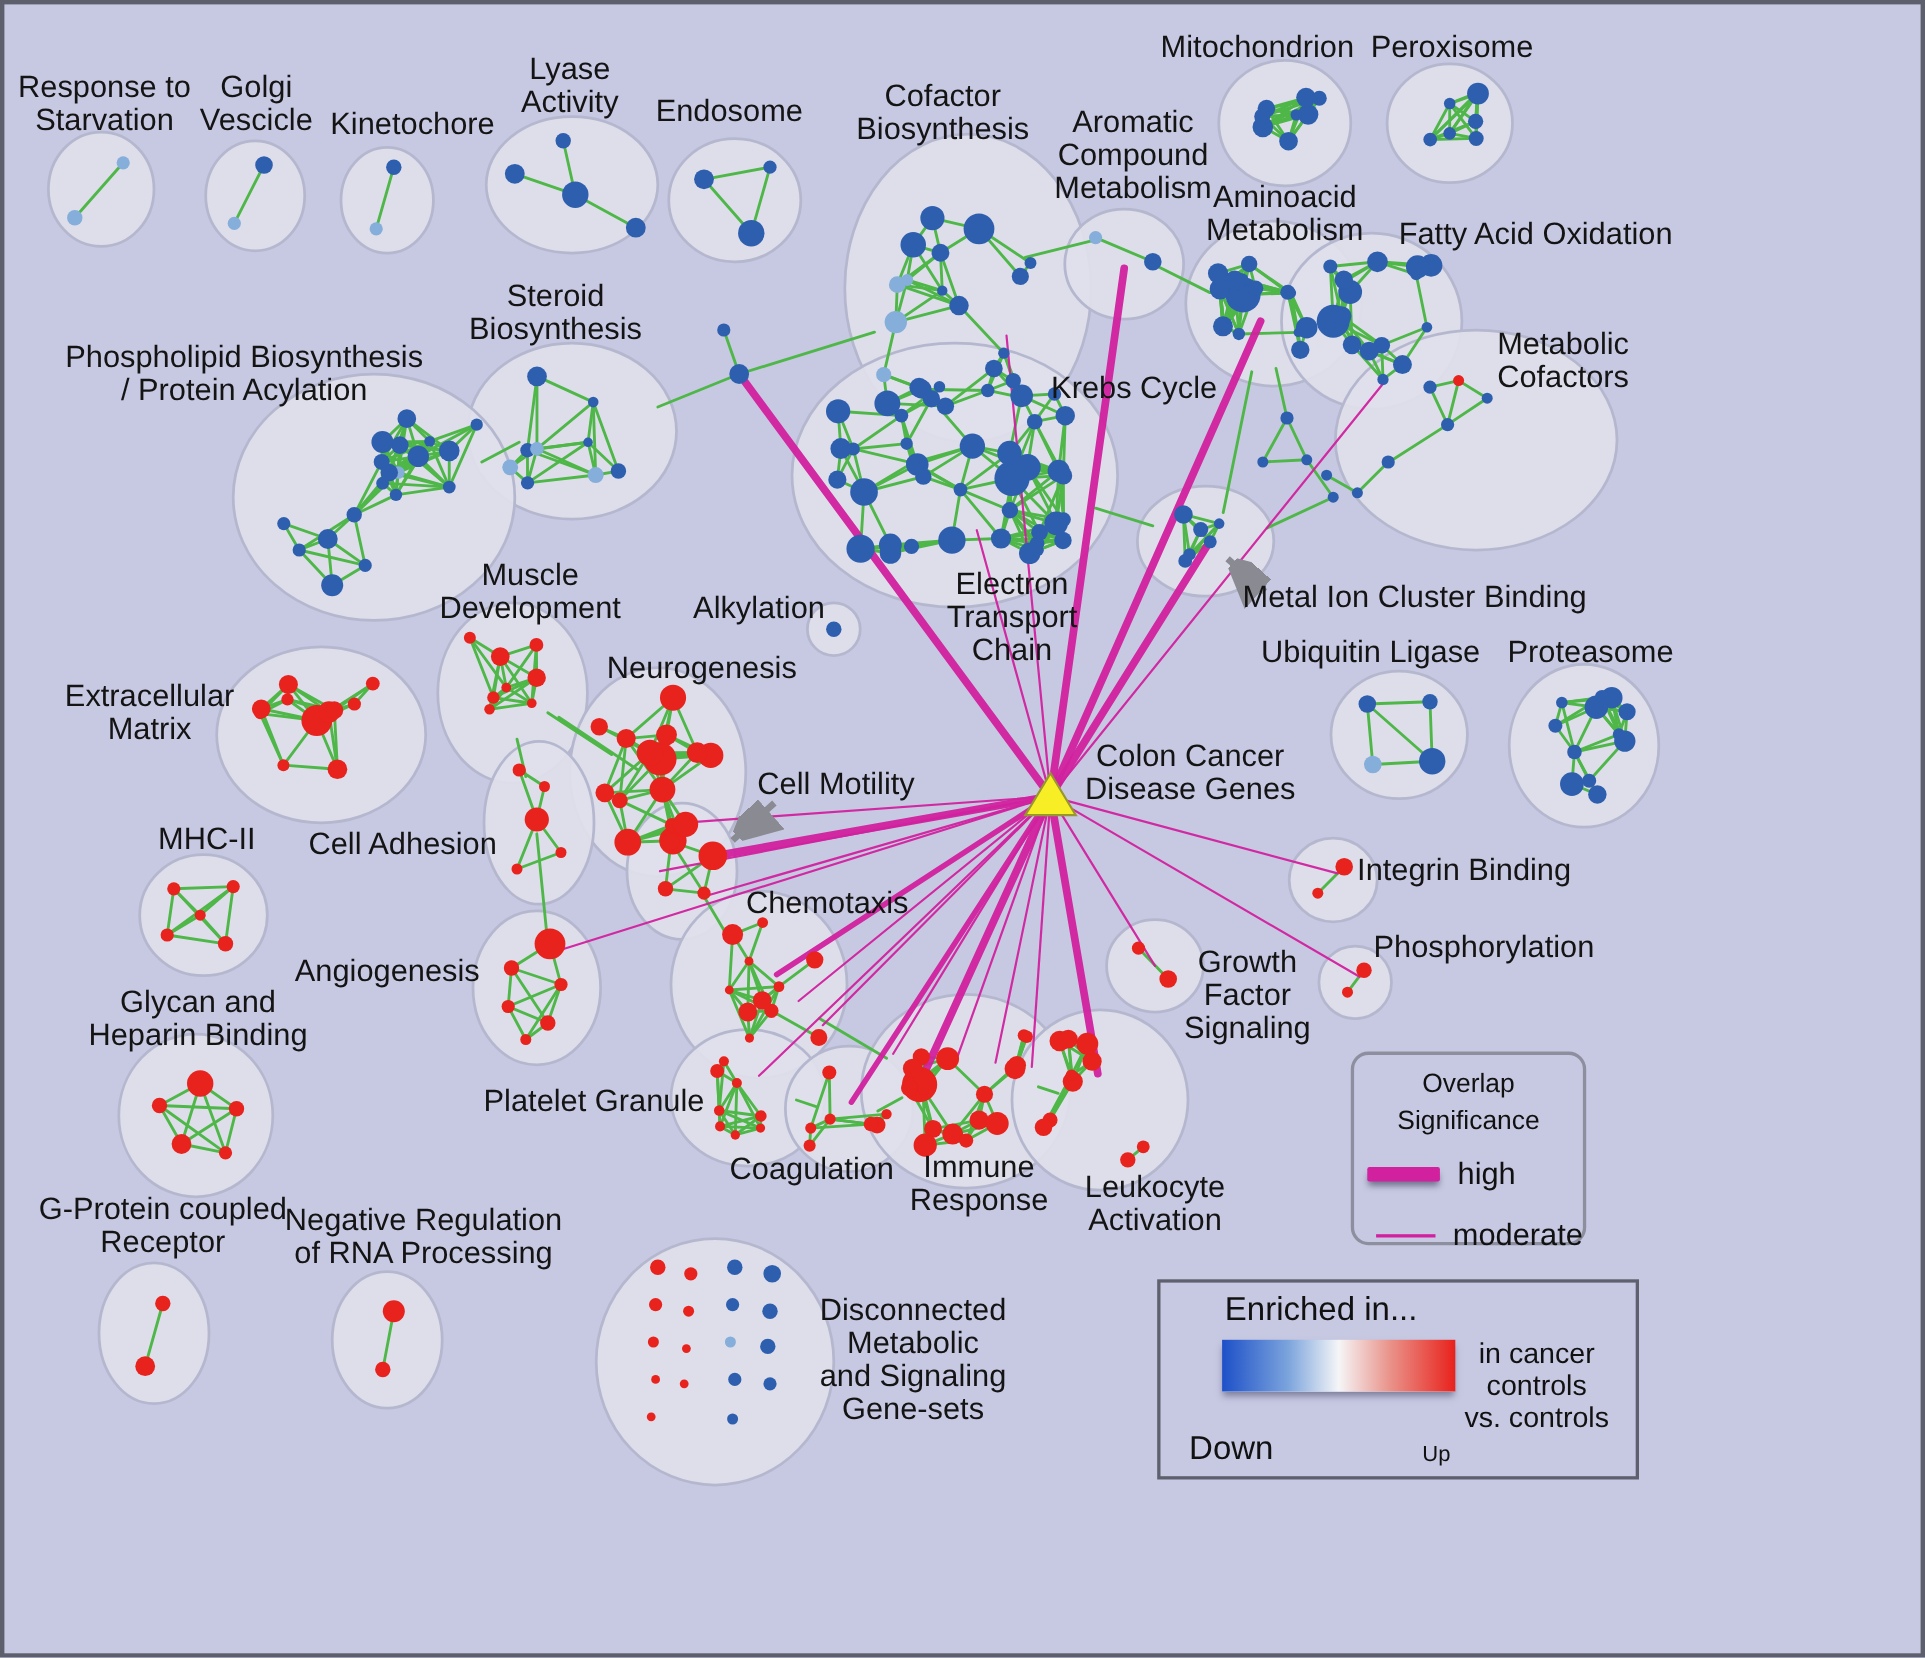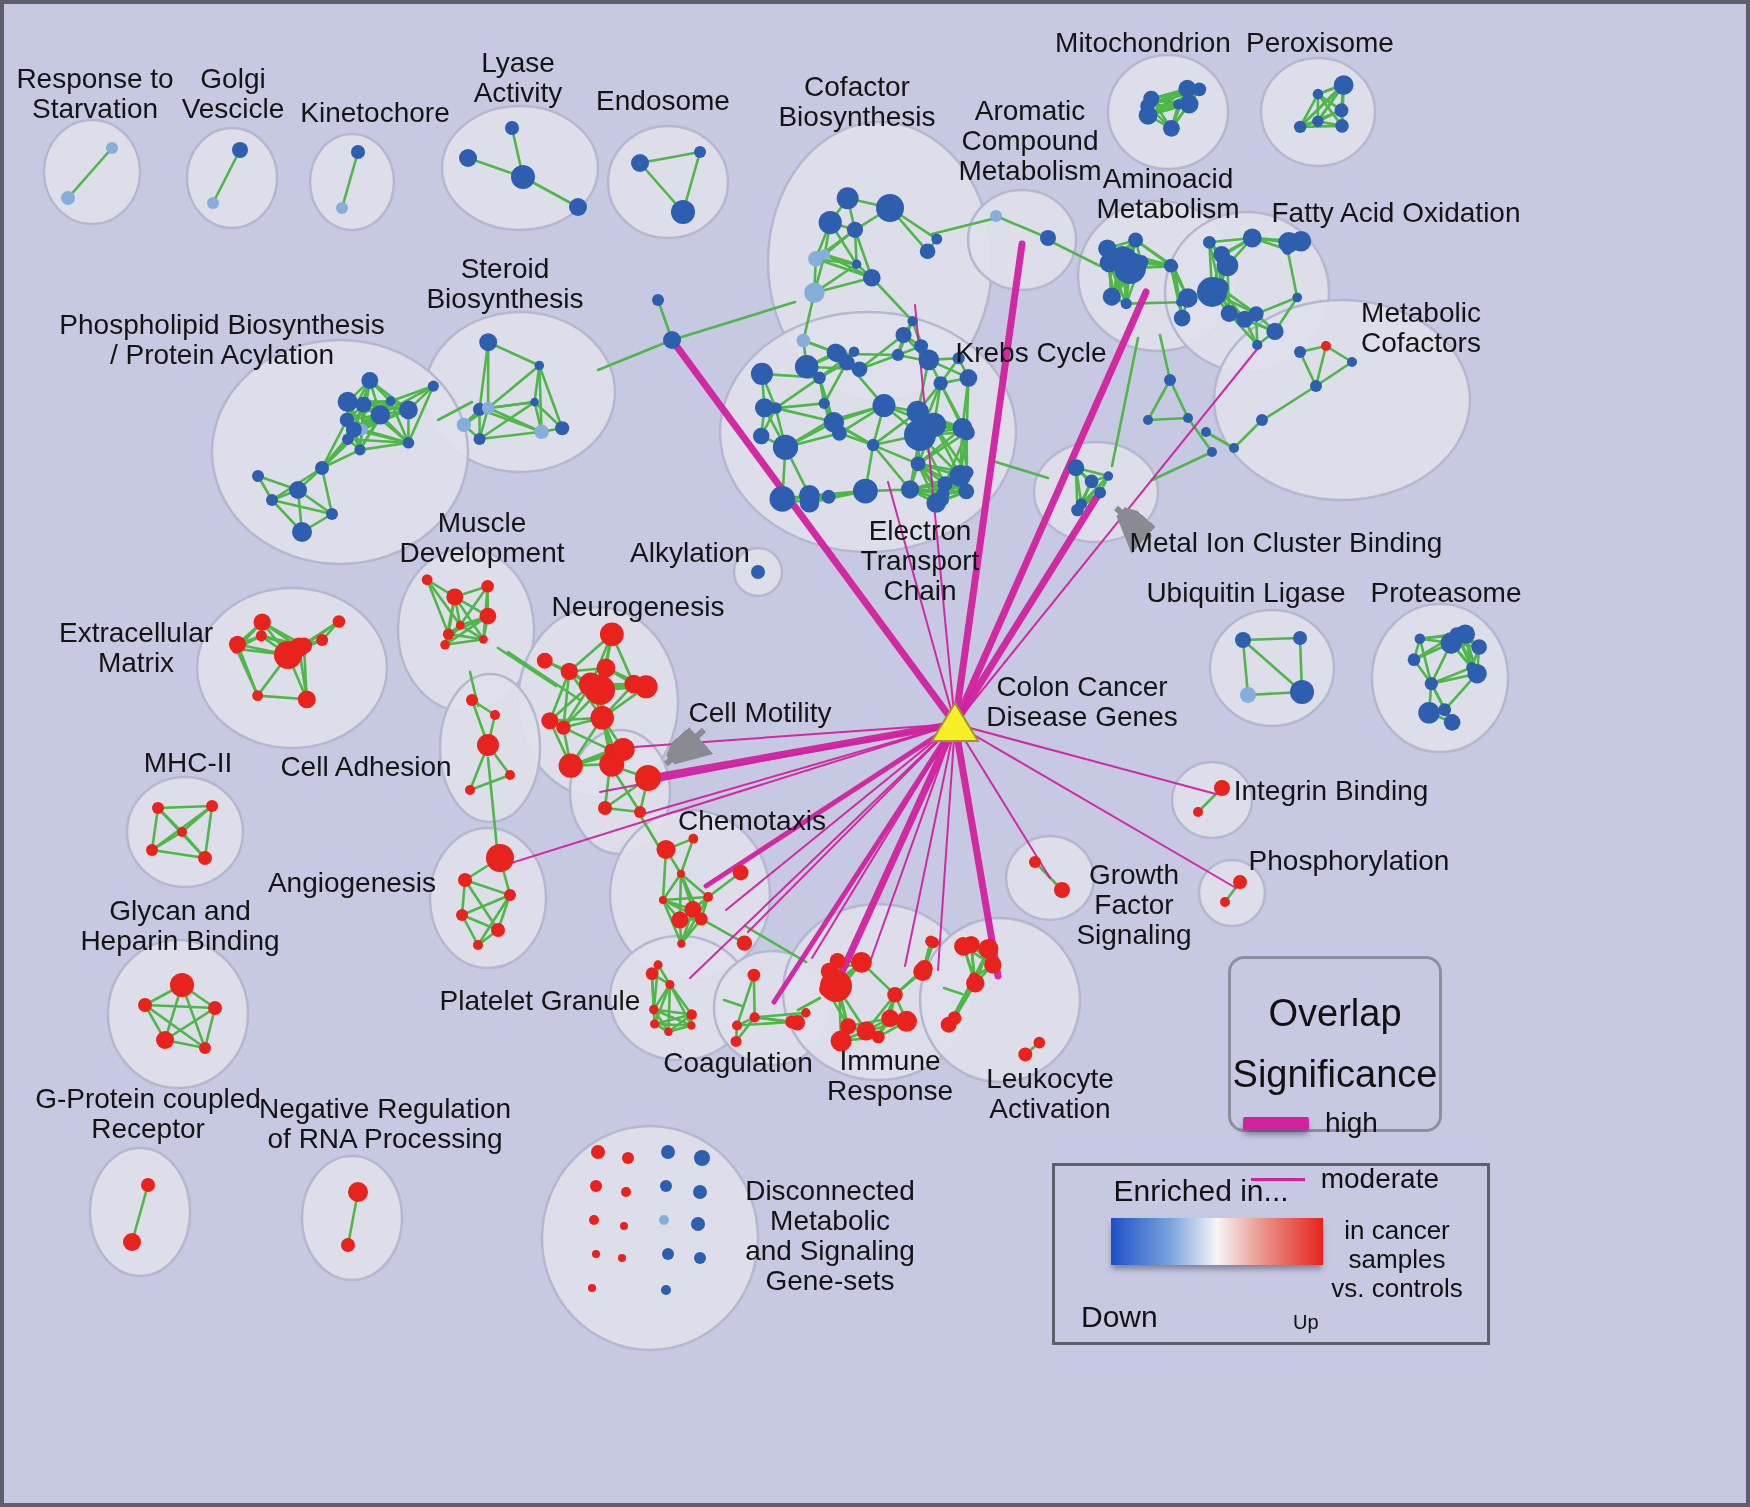--- a/index.html
+++ b/index.html
@@ -6,21 +6,21 @@
   #fig{position:relative;width:1750px;height:1507px;background:#c7c8e2;overflow:hidden;
        font-family:"Liberation Sans",sans-serif;color:#111;}
   #diagram{position:absolute;left:0;top:0;}
   .bubble{fill:#dfe0eb;fill-opacity:.93;stroke:#b5b7cf;stroke-width:2.5;}
   .gedge{stroke:#4eb748;stroke-width:2.6;stroke-linecap:round;}
   .node{stroke:none;}
   .lbl{font-size:28px;fill:#141414;}
   .legend{position:absolute;z-index:3;}
   #legend-overlap{left:1228px;top:956px;width:214px;height:176px;border:3px solid #8d8f9e;
                   border-radius:16px;box-sizing:border-box;padding-top:10px;}
-  .ov-title{text-align:center;font-size:38px;line-height:33px;margin-top:28px;}
+  .ov-title{text-align:center;font-size:24px;line-height:33px;}
   .ov-row{display:flex;align-items:center;padding-left:20px;}
   .ov-row.high{margin-top:16px;padding-left:12px;}
   .ov-row.moderate{margin-top:24px;text-align:right;}
   .swatch-high{width:66px;height:13px;background:#d1219f;border-radius:2px;
                box-shadow:0 5px 6px -1px rgba(55,55,85,.6);}
   .swatch-moderate{width:66px;height:3px;background:#d1219f;}
   .ov-label{margin-left:16px;font-size:28px;}
   #legend-enriched{left:1052px;top:1163px;width:438px;height:182px;border:3px solid #5e606e;
                    box-sizing:border-box;}
   .en-title{text-align:center;font-size:30px;margin-top:8px;margin-right:140px;}
@@ -1317,17 +1317,17 @@
     </div>
   </div>
 
   <div id="legend-enriched" class="legend">
     <div class="en-title">Enriched in...</div>
     <div class="en-gradient"></div>
     <div class="en-down">Down</div>
     <div class="en-up">Up</div>
     <div class="en-side">
       <div>in cancer</div>
-      <div>samples</div>
+      <div>controls</div>
       <div>vs. controls</div>
     </div>
   </div>
 </div>
 
 </body></html>

